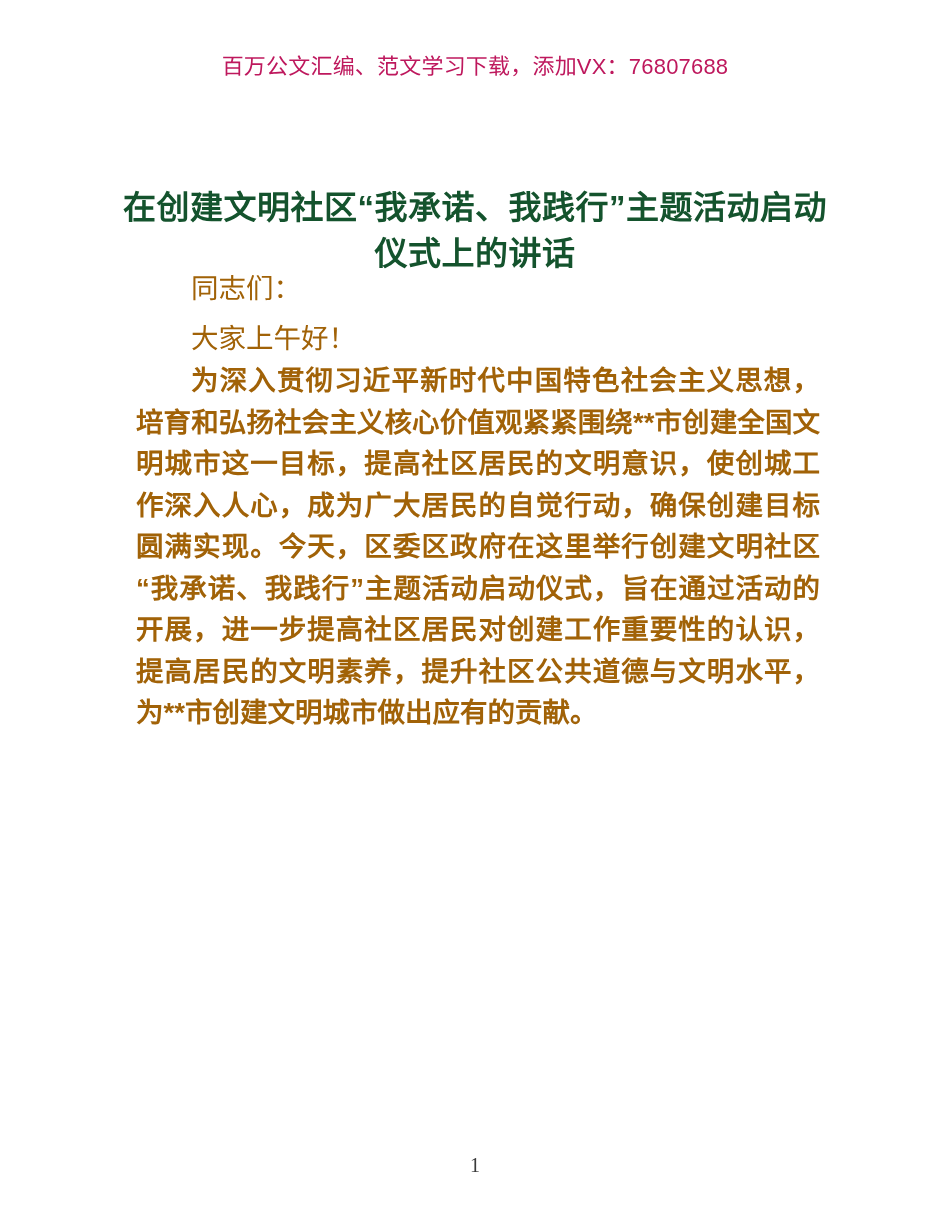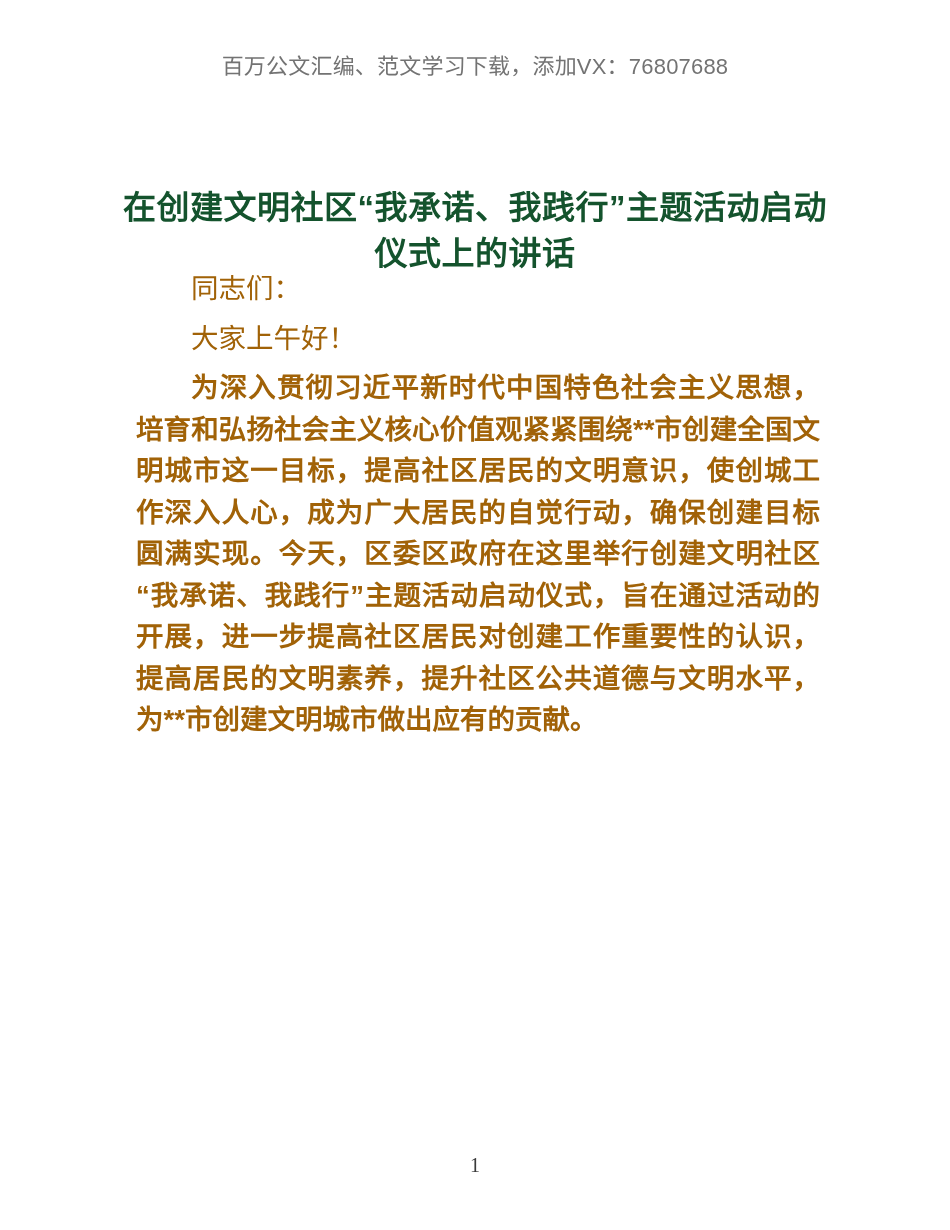--- a/index.html
+++ b/index.html
@@ -24,21 +24,21 @@
     box-sizing: border-box;
   }
 
   
   .promo-header {
     position: absolute;
     top: 52px;
     left: 0;
     width: 950px;
     text-align: center;
-    color: #737373;
+    color: #be185d;
     font-size: 22px;
     line-height: 30px;
     font-weight: 400;
     letter-spacing: 0.2px;
     white-space: nowrap;
   }
 
   
   .doc-title {
     position: absolute;
@@ -71,21 +71,21 @@
     text-indent: 2em;
   }
 
   .para.salutation {
     text-indent: 2em;
     margin-bottom: 8px;
   }
 
   .para.greeting {
     text-indent: 2em;
-    margin-bottom: 8px;
+    margin-bottom: 1px;
   }
 
   .para.block {
     margin-bottom: 8px;
     font-weight: bold;
   }
 
   
   .page-number {
     position: absolute;

